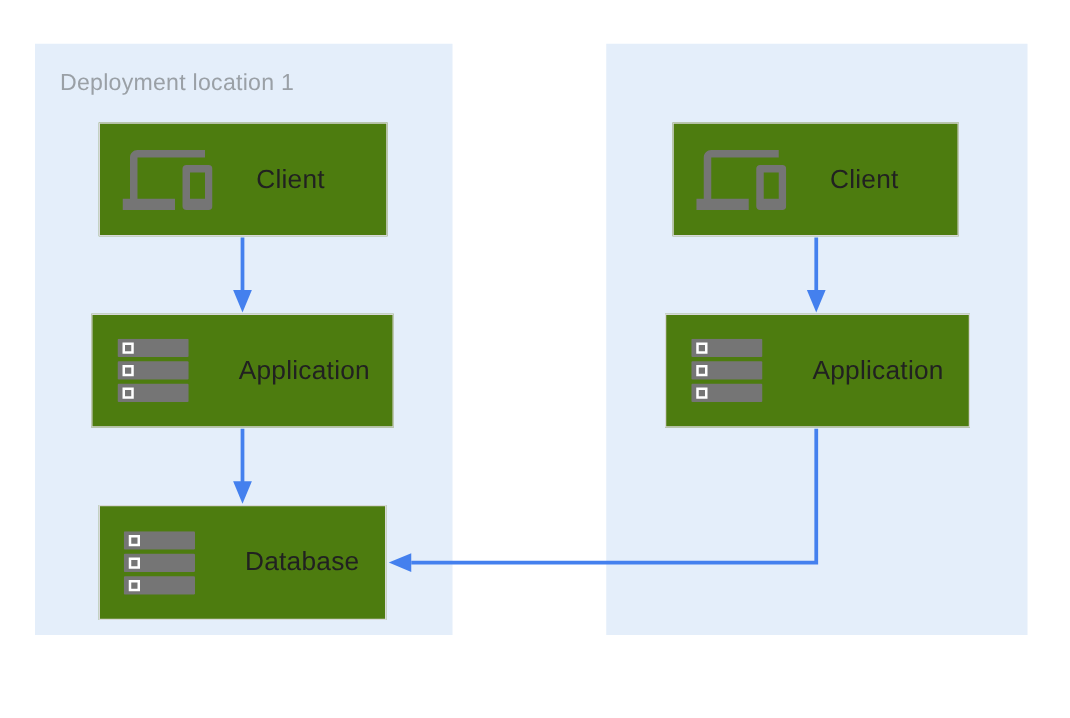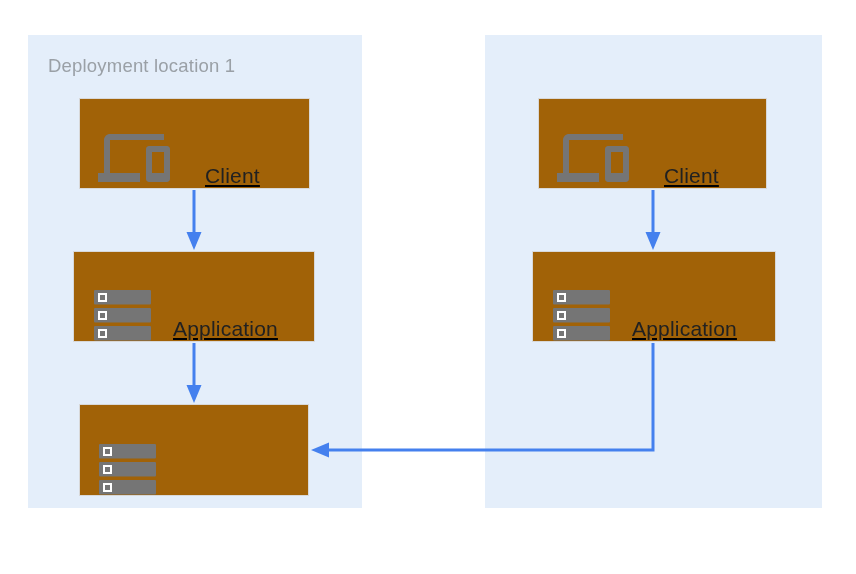--- a/index.html
+++ b/index.html
@@ -30,46 +30,45 @@
     line-height: 26px;
     font-weight: 400;
     color: var(--title-color, #9aa0a6);
     letter-spacing: 0.2px;
     white-space: nowrap;
   }
   .panel-1-title { left: 48px; }
   .panel-2-title { left: 508px; }
   .node {
     position: absolute;
-    background: #a16207;
+    background: #4d7c0f;
     border: 1px solid #d8d8d8;
     box-sizing: border-box;
     display: flex;
-    align-items: flex-end;
-    text-decoration: underline;
+    align-items: center;
   }
   .node .icon {
     display: flex;
     align-items: center;
     justify-content: center;
     flex: 0 0 auto;
   }
   .node .label {
     font-size: 21px;
     color: var(--label-color, #212121);
     letter-spacing: 0.2px;
     white-space: nowrap;
   }
   .node-client1 { left: 79px;  top: 98px;  width: 231px; height: 91px; padding-left: 18px; }
   .node-app1    { left: 73px;  top: 251px; width: 242px; height: 91px; padding-left: 20px; }
   .node-db1     { left: 79px;  top: 404px; width: 230px; height: 92px; padding-left: 19px; }
   .node-client2 { left: 538px; top: 98px;  width: 229px; height: 91px; padding-left: 18px; }
   .node-app2    { left: 532px; top: 251px; width: 244px; height: 91px; padding-left: 20px; }
   .node-client1 .label, .node-client2 .label { margin-left: 35px; }
-  .node-app1 .label, .node-app2 .label, .node-db1 .label { margin-left: 22px; }
+  .node-app1 .label, .node-app2 .label, .node-db1 .label { margin-left: 40px; }
   .icon svg { display: block; }
   .icon-devices path { fill: var(--icon-color, #757575); }
   .icon-server rect.bar { fill: var(--icon-color, #757575); }
   .icon-server rect.slot { fill: none; stroke: #ffffff; stroke-width: 2; }
   svg.arrows {
     position: absolute;
     left: 0; top: 0;
     width: 856px;
     height: 574px;
     pointer-events: none;
@@ -137,20 +136,21 @@
     <span class="icon icon-server">
       <svg width="57" height="51" viewBox="0 0 57 51">
         <rect class="bar" x="0" y="0" width="57" height="14.5" rx="1"></rect>
         <rect class="bar" x="0" y="18" width="57" height="14.5" rx="1"></rect>
         <rect class="bar" x="0" y="36" width="57" height="14.5" rx="1"></rect>
         <rect class="slot" x="5" y="4" width="7" height="7"></rect>
         <rect class="slot" x="5" y="22" width="7" height="7"></rect>
         <rect class="slot" x="5" y="40" width="7" height="7"></rect>
       </svg>
     </span>
+    <span class="label">Database</span>
   </div>
 
   <div class="node node-client2">
     <span class="icon icon-devices">
       <svg width="72" height="60" viewBox="0 0 24 20">
         <path d="M4 4h18V2H4C2.9 2 2 2.9 2 4v11H0v3h14v-3H4V4zm19 2h-6c-.55 0-1 .45-1 1v10c0 .55.45 1 1 1h6c.55 0 1-.45 1-1V7c0-.55-.45-1-1-1zm-1 9h-4V8h4v7z"></path>
       </svg>
     </span>
     <span class="label">Client</span>
   </div>

